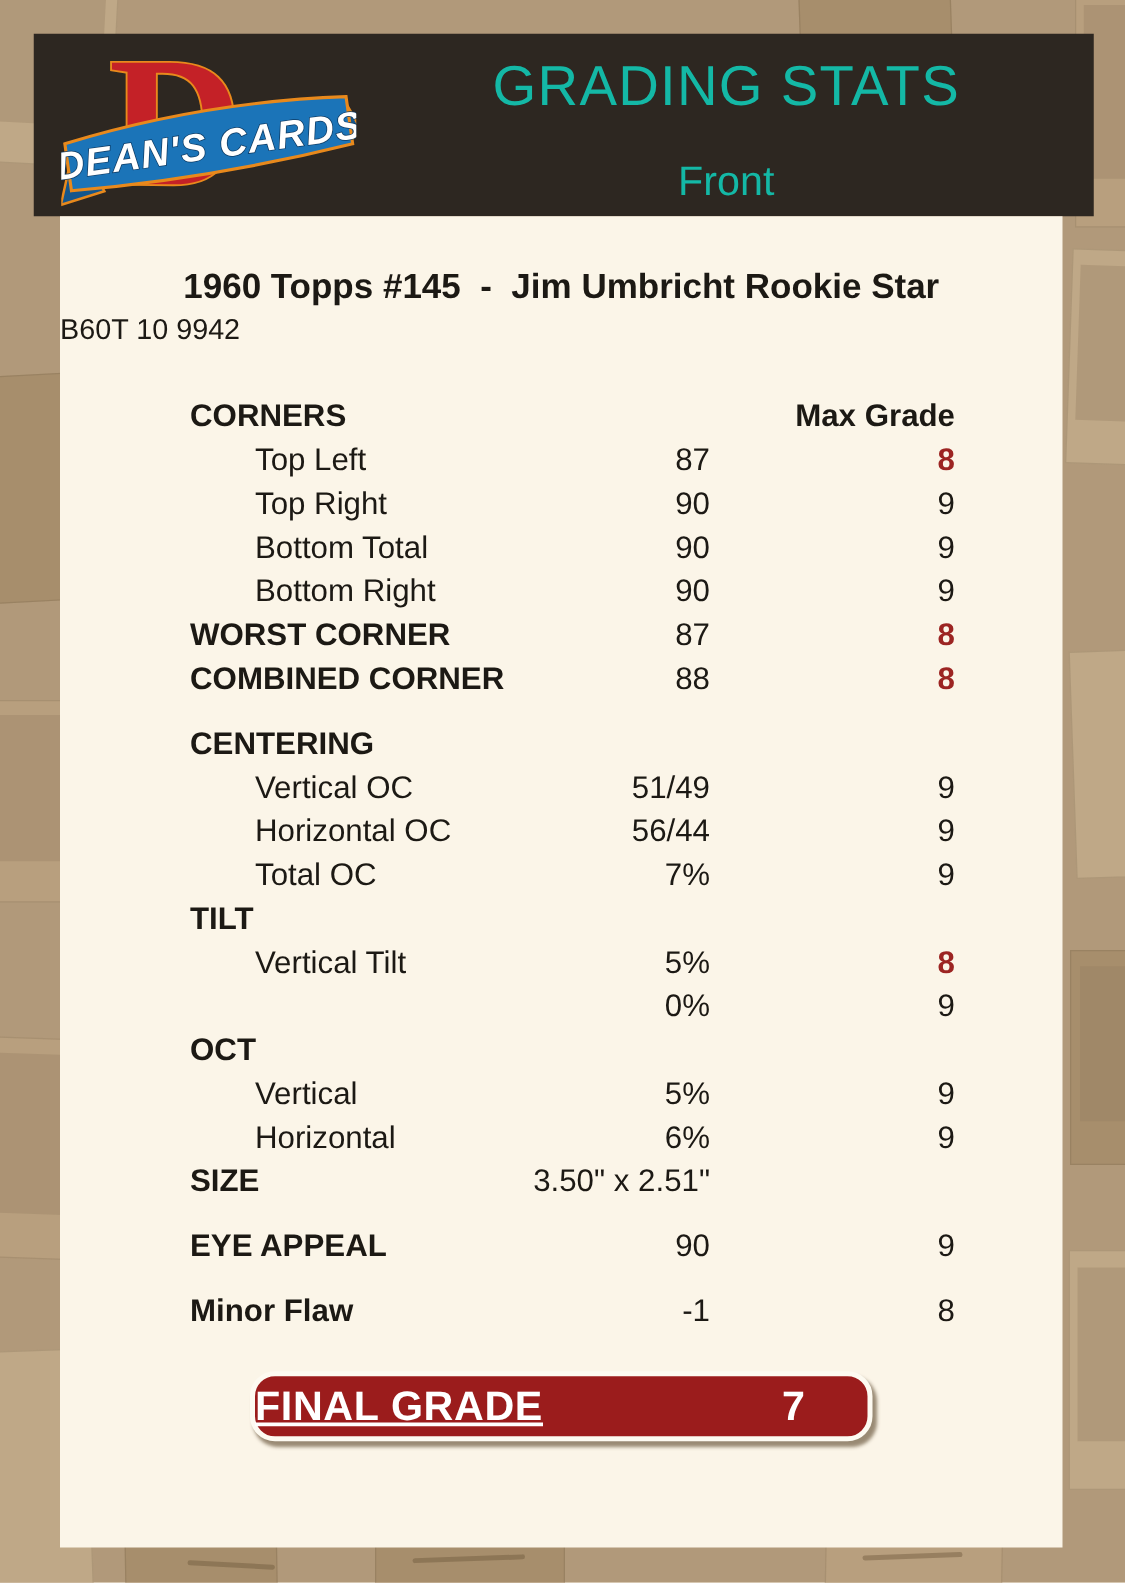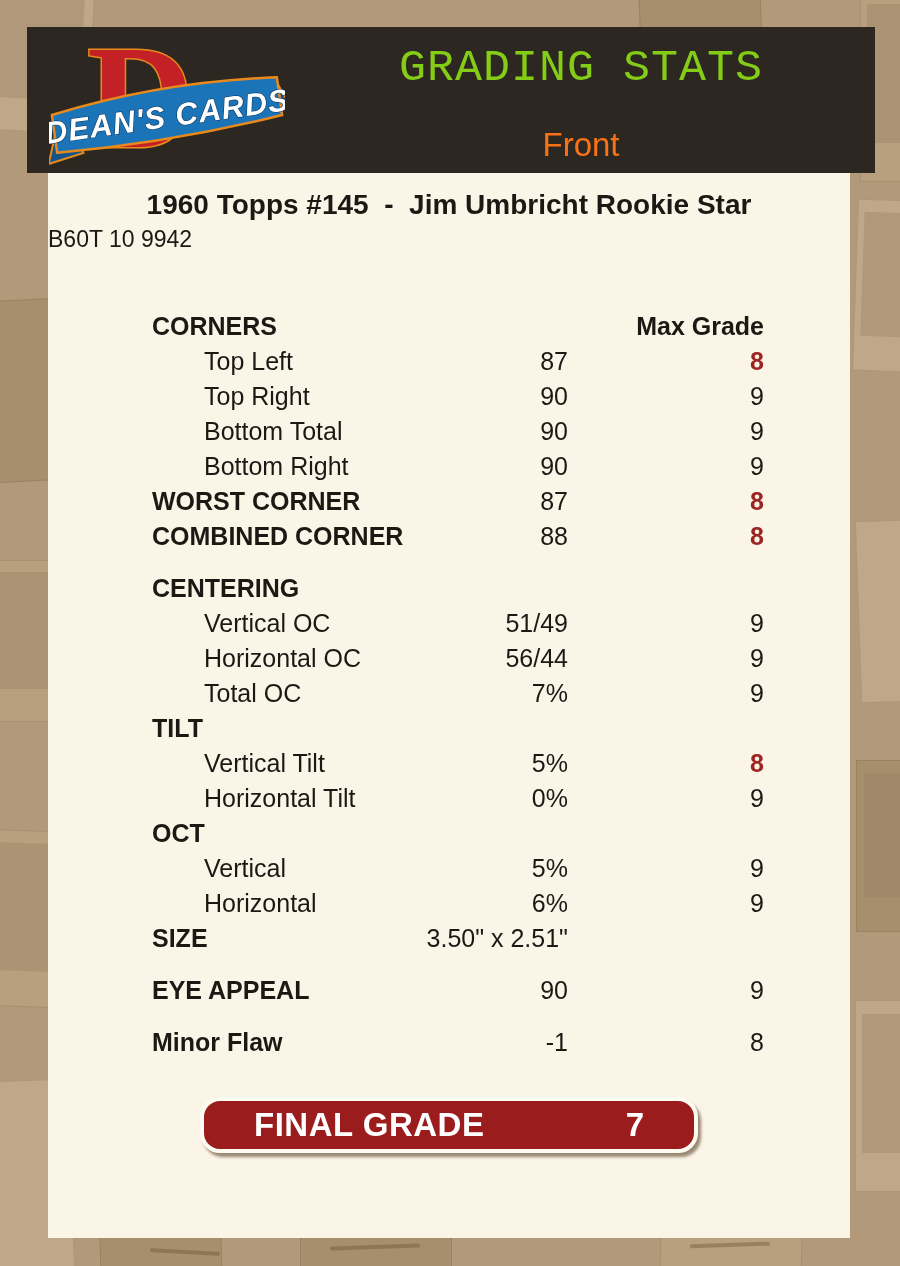--- a/index.html
+++ b/index.html
@@ -17,51 +17,51 @@
   .scrawl{position:absolute;height:4px;background:rgba(110,88,60,.45);border-radius:3px;transform:rotate(-2deg);}
 
   
   .header{
     position:absolute;left:27px;top:27px;width:848px;height:146px;
     background:#2d2721;display:flex;align-items:stretch;
   }
   .logo-wrap{width:260px;position:relative;flex:0 0 auto;}
   .logo-wrap svg{position:absolute;left:22px;top:2px;}
   .header-text{flex:1;display:flex;flex-direction:column;align-items:center;justify-content:center;padding-top:10px;}
-  .header-title{color:#84cc16;font-size:45px;line-height:52px;letter-spacing:1px;font-family:Liberation Mono, monospace;}
-  .header-subtitle{color:#f97316;font-size:33px;line-height:44px;margin-top:28px;}
+  .header-title{color:#14b8a6;font-size:45px;line-height:52px;letter-spacing:1px;}
+  .header-subtitle{color:#14b8a6;font-size:33px;line-height:44px;margin-top:28px;}
 
   
   .panel{
     position:absolute;left:48px;top:173px;width:802px;height:1065px;
     background:#fbf5e8;color:#1c1914;
   }
-  .card-title{margin-top:15px;text-align:center;font-weight:bold;font-size:28px;line-height:34px;white-space:pre;}
+  .card-title{margin-top:39px;text-align:center;font-weight:bold;font-size:28px;line-height:34px;white-space:pre;}
   .card-id{text-align:left;font-size:23px;line-height:34px;}
 
-  .stats{margin-top:53px;position:relative;}
+  .stats{margin-top:36px;position:relative;}
   .row{position:relative;height:35px;font-size:25px;line-height:35px;}
   .row.brk{margin-top:17px;}
   .lbl{position:absolute;left:104px;white-space:pre;}
   .lbl.indent{left:156px;}
   .b{font-weight:bold;}
   .val{position:absolute;left:290px;width:230px;text-align:right;white-space:pre;}
   .row.hdr .val{transform:translateX(23px);}
   .max{position:absolute;left:576px;width:140px;text-align:right;}
   .max.red{color:#9c2422;font-weight:bold;}
 
   
   .final-grade{
     position:absolute;left:152px;top:924px;width:490px;height:48px;
     background:#9b1c1c;border:4px solid #fdfaf1;border-radius:20px;
     box-shadow:3px 4px 3px rgba(147,132,110,.95);
     display:flex;align-items:center;color:#ffffff;font-weight:bold;font-size:33px;
     cursor:pointer;
   }
-  .fg-label{padding-left:50px;flex:1;letter-spacing:.5px;}
+  .fg-label{flex:1;letter-spacing:.5px;text-decoration:underline;}
   .fg-value{padding-right:50px;}
 </style>
 </head>
 <body>
 
 <div class="collage">
   <div class="cc lt" style="left:-20px;top:-30px;width:110px;height:160px;transform:rotate(3deg);">
       <div class="inner"></div>
     </div>
   <div class="cc dk" style="left:640px;top:-40px;width:120px;height:150px;transform:rotate(-2deg);"></div>
@@ -177,21 +177,20 @@
         <span class="lbl b">TILT</span>
         <span class="val"></span>
         <span class="max"></span>
       </div>
       <div class="row">
         <span class="lbl indent">Vertical Tilt</span>
         <span class="val">5%</span>
         <span class="max red">8</span>
       </div>
       <div class="row">
-        <span class="lbl indent">Horizontal Tilt</span>
         <span class="val">0%</span>
         <span class="max">9</span>
       </div>
       <div class="row">
         <span class="lbl b">OCT</span>
         <span class="val"></span>
         <span class="max"></span>
       </div>
       <div class="row">
         <span class="lbl indent">Vertical</span>

